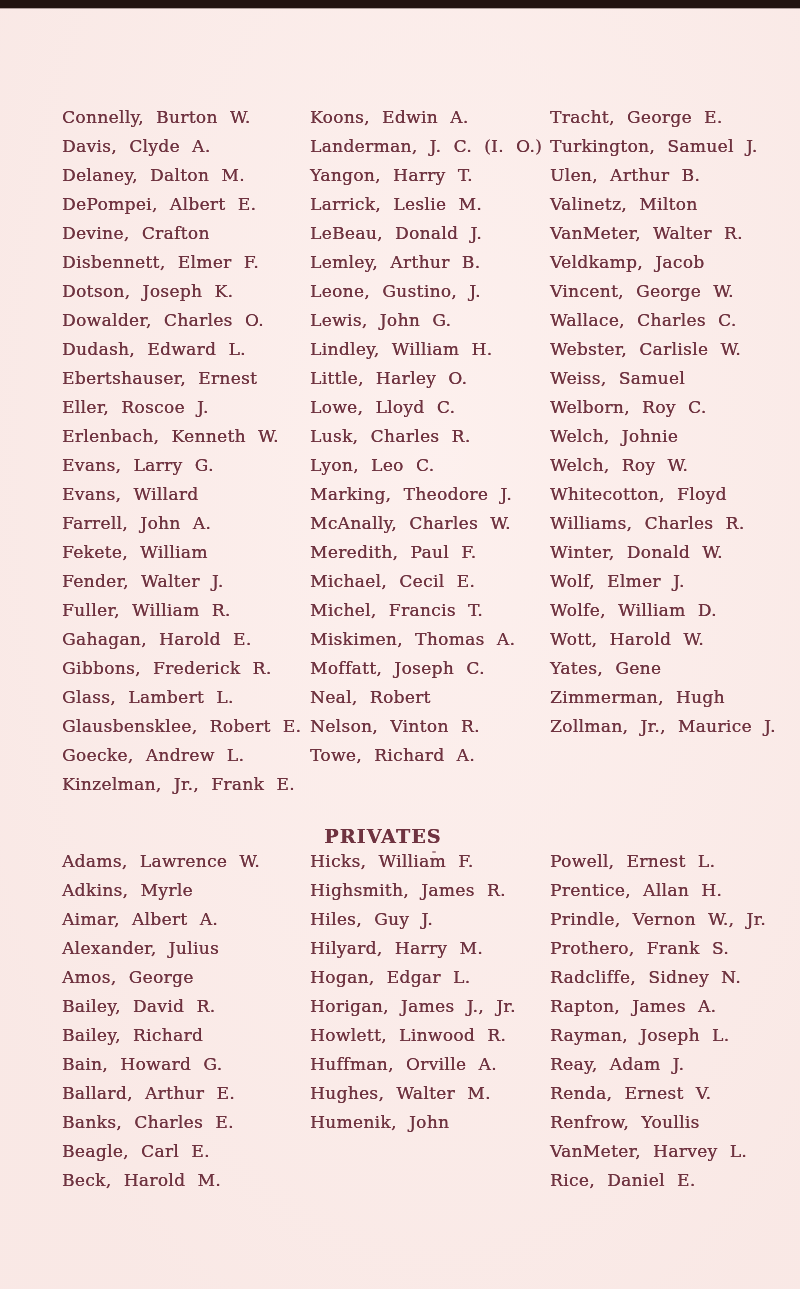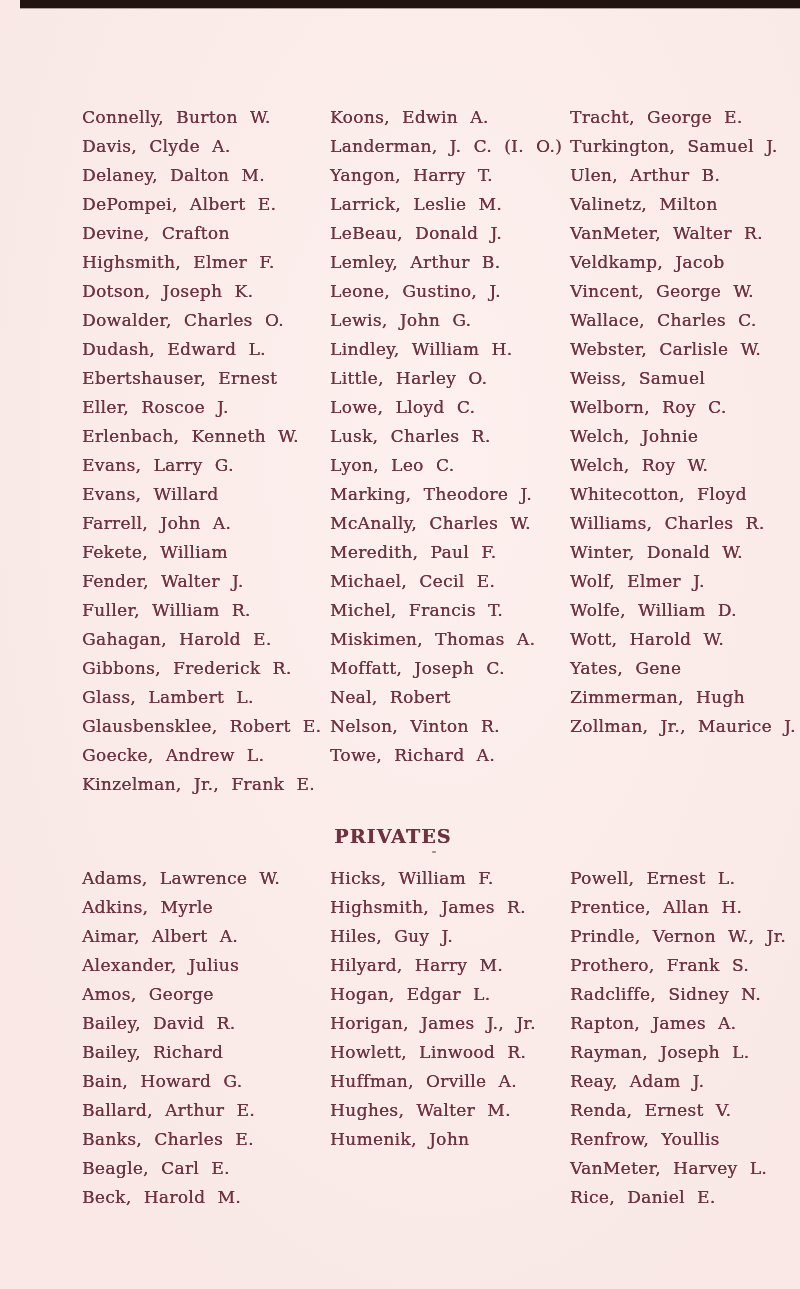--- a/index.html
+++ b/index.html
@@ -12,34 +12,33 @@
   .page {
     position: relative;
     width: 800px;
     height: 1289px;
     margin: 0 auto;
     background: var(--paper);
     background-image: radial-gradient(ellipse at 55% 35%, rgba(255,255,255,0.25), rgba(0,0,0,0.012) 85%);
     overflow: hidden;
     font-family: "DejaVu Serif", "Liberation Serif", serif;
     color: var(--ink);
-    padding-left: 20px;
   }
   .scan-edge {
     width: 100%;
     height: 8px;
     background: var(--scan_edge);
     box-shadow: 0 1px 0 rgba(33,19,16,0.35);
   }
   .roster {
     display: flex;
     padding-left: 62px;
   }
   .roster-upper { margin-top: 95px; }
-  .roster-lower { margin-top: 17px; }
+  .roster-lower { }
   .col { list-style: none; }
   .col-1 { width: 248px; }
   .col-2 { width: 240px; }
   .col-3 { flex: 1; }
   .col .name {
     height: 29px;
     line-height: 29px;
     font-size: 17px;
     letter-spacing: 0.02em;
     word-spacing: 0.38em;
@@ -74,21 +73,21 @@
 
   <div class="scan-edge"></div>
 
   <div class="roster roster-upper">
     <ul class="col col-1">
         <li class="name">Connelly, Burton W.</li>
         <li class="name">Davis, Clyde A.</li>
         <li class="name">Delaney, Dalton M.</li>
         <li class="name">DePompei, Albert E.</li>
         <li class="name">Devine, Crafton</li>
-        <li class="name">Highsmith, Elmer F.</li>
+        <li class="name">Disbennett, Elmer F.</li>
         <li class="name">Dotson, Joseph K.</li>
         <li class="name">Dowalder, Charles O.</li>
         <li class="name">Dudash, Edward L.</li>
         <li class="name">Ebertshauser, Ernest</li>
         <li class="name">Eller, Roscoe J.</li>
         <li class="name">Erlenbach, Kenneth W.</li>
         <li class="name">Evans, Larry G.</li>
         <li class="name">Evans, Willard</li>
         <li class="name">Farrell, John A.</li>
         <li class="name">Fekete, William</li>

